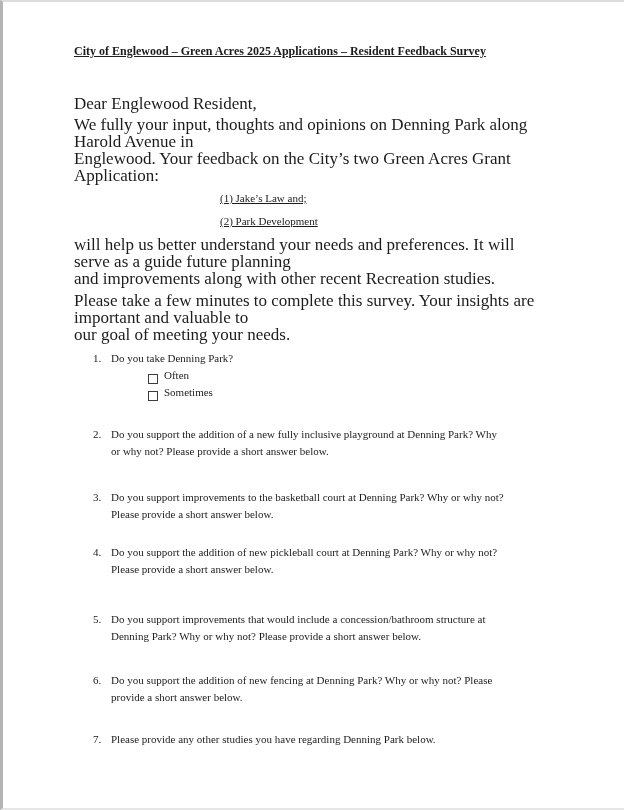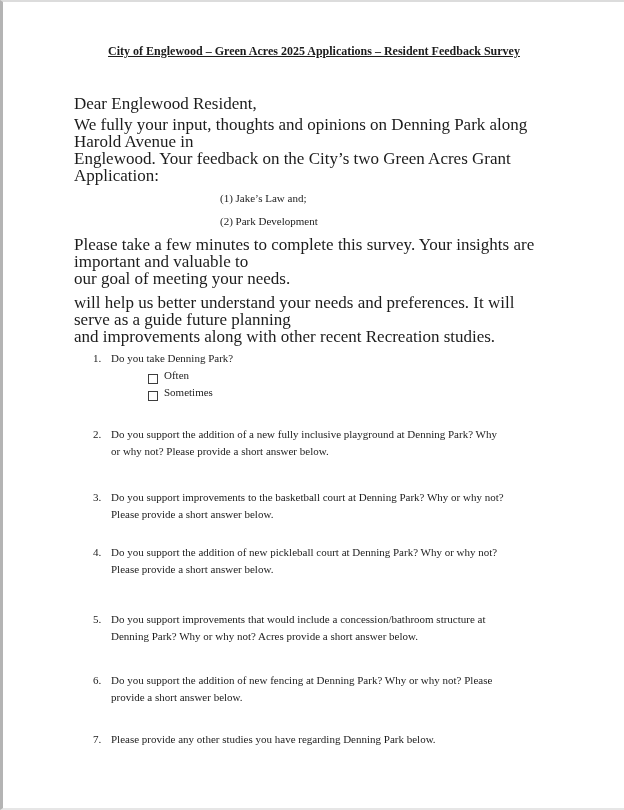--- a/index.html
+++ b/index.html
@@ -19,37 +19,38 @@
     padding: 42px 70px 0 71px;
     font-family: "Liberation Serif", "DejaVu Serif", serif;
     color: #1c1c1c;
     overflow: hidden;
   }
   .doc-title {
     font-size: 12px;
     line-height: 15px;
     font-weight: bold;
     text-decoration: underline;
-    text-align: center;
+    text-align: left;
     margin: 0 0 36px 0;
   }
   .para {
     font-size: 17px;
     line-height: 17px;
     margin: 0 0 6px 0;
     white-space: pre-line;
   }
   .salutation { margin-bottom: 4px; }
   .purpose { margin-bottom: 5px; }
   .instructions { margin-bottom: 7px; }
   .app-line {
     font-size: 11px;
     line-height: 17px;
     margin: 0 0 6px 146px;
     white-space: pre-line;
+    text-decoration: underline;
   }
   .questions {
     list-style: none;
     margin: 0;
     padding: 0;
   }
   .question {
     display: flex;
     font-size: 11px;
     line-height: 17px;
@@ -94,25 +95,25 @@
   <h1 class="doc-title">City of Englewood – Green Acres 2025 Applications – Resident Feedback Survey</h1>
 
   <p class="para salutation">Dear Englewood Resident,</p>
 
   <p class="para">We fully your input, thoughts and opinions on Denning Park along Harold Avenue in
 Englewood. Your feedback on the City’s two Green Acres Grant Application:</p>
 
   <p class="app-line">(1) Jake’s Law and;</p>
   <p class="app-line">(2) Park Development</p>
 
+  <p class="para purpose">will help us better understand your needs and preferences. It will serve as a guide future planning
+and improvements along with other recent Recreation studies.</p>
+
   <p class="para instructions">Please take a few minutes to complete this survey. Your insights are important and valuable to
 our goal of meeting your needs.</p>
-
-  <p class="para purpose">will help us better understand your needs and preferences. It will serve as a guide future planning
-and improvements along with other recent Recreation studies.</p>
 
   <ol class="questions">
 
     <li class="question">
       <span class="qnum">1.</span>
       <div class="qbody">
         <div class="qtext">Do you take Denning Park?</div>
         <div class="options">
           <div class="option">
             <span class="checkbox"></span>
@@ -147,21 +148,21 @@
       <div class="qbody">
         <div class="qtext">Do you support the addition of new pickleball court at Denning Park? Why or why not?
 Please provide a short answer below.</div>
       </div>
     </li>
 
     <li class="question">
       <span class="qnum">5.</span>
       <div class="qbody">
         <div class="qtext">Do you support improvements that would include a concession/bathroom structure at
-Denning Park? Why or why not? Acres provide a short answer below.</div>
+Denning Park? Why or why not? Please provide a short answer below.</div>
       </div>
     </li>
 
     <li class="question">
       <span class="qnum">6.</span>
       <div class="qbody">
         <div class="qtext">Do you support the addition of new fencing at Denning Park? Why or why not? Please
 provide a short answer below.</div>
       </div>
     </li>

